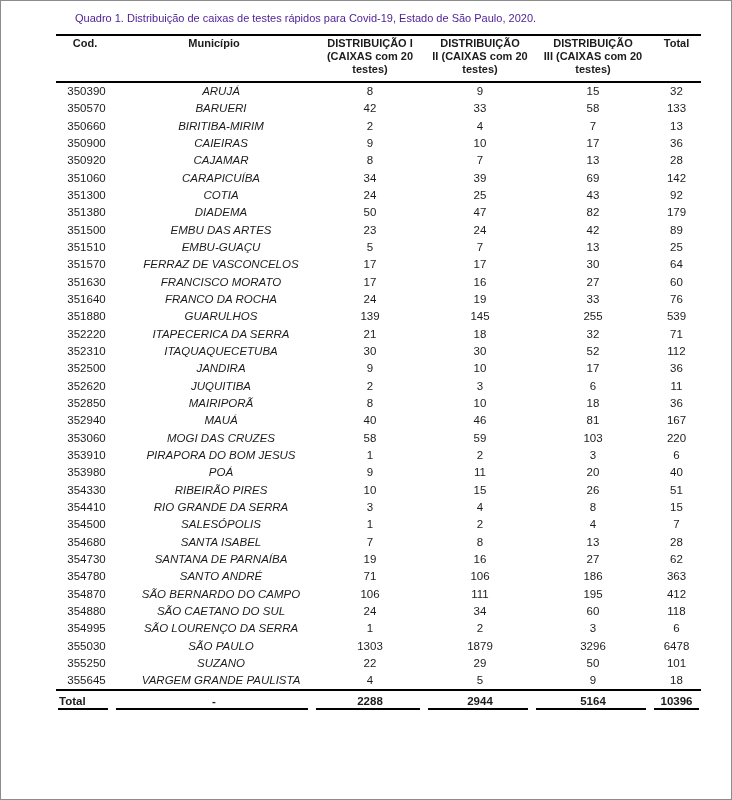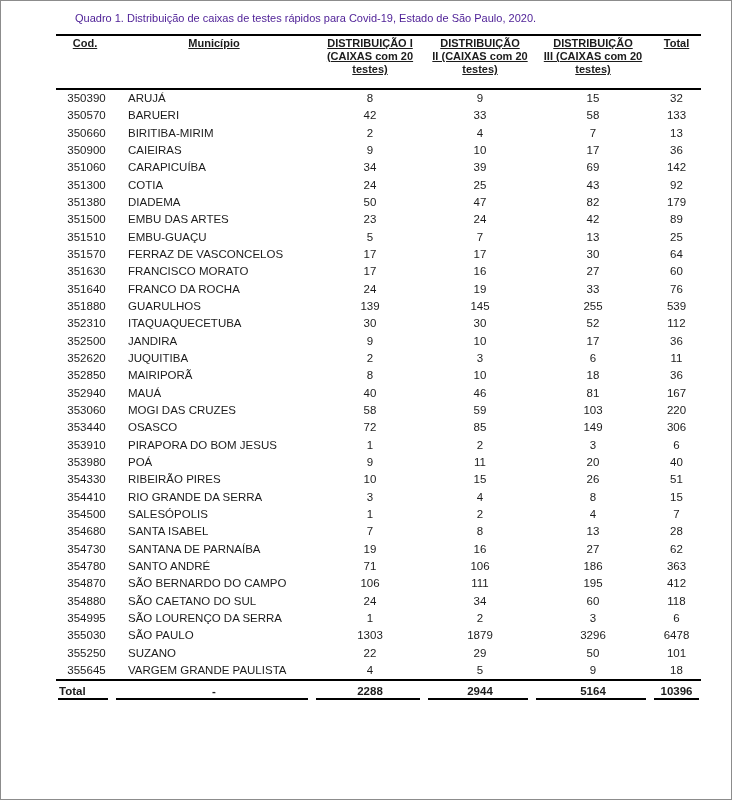--- a/index.html
+++ b/index.html
@@ -40,34 +40,33 @@
   col.c-tot   { width: 49px;  }
 
   thead th {
     border-top: 2px solid #000;
     border-bottom: 2px solid #000;
     font-size: 11px;
     font-weight: bold;
     line-height: 13px;
     text-align: center;
     vertical-align: top;
-    padding: 1px 0 12px 0;
+    padding: 1px 0 5px 0;
     white-space: pre-line;
-    text-decoration: underline;
   }
   tbody td {
     font-size: 11.5px;
     height: 17.33px;
     line-height: 17.33px;
     padding: 0;
     white-space: nowrap;
     overflow: hidden;
   }
   td.cod { text-align: center; padding-left: 3px; }
-  td.mun { text-align: left; padding-left: 14px; }
+  td.mun { text-align: center; padding-left: 14px; font-style: italic; }
   td.num { text-align: center; }
 
   tfoot td {
     position: relative;
     font-size: 11.5px;
     font-weight: bold;
     height: 19px;
     line-height: 18px;
     padding: 0;
     border-top: 2px solid #000;
@@ -144,20 +143,28 @@
         </tr>
         <tr>
           <td class="cod">350900</td>
           <td class="mun">CAIEIRAS</td>
           <td class="num">9</td>
           <td class="num">10</td>
           <td class="num">17</td>
           <td class="num">36</td>
         </tr>
         <tr>
+          <td class="cod">350920</td>
+          <td class="mun">CAJAMAR</td>
+          <td class="num">8</td>
+          <td class="num">7</td>
+          <td class="num">13</td>
+          <td class="num">28</td>
+        </tr>
+        <tr>
           <td class="cod">351060</td>
           <td class="mun">CARAPICUÍBA</td>
           <td class="num">34</td>
           <td class="num">39</td>
           <td class="num">69</td>
           <td class="num">142</td>
         </tr>
         <tr>
           <td class="cod">351300</td>
           <td class="mun">COTIA</td>
@@ -216,20 +223,28 @@
         </tr>
         <tr>
           <td class="cod">351880</td>
           <td class="mun">GUARULHOS</td>
           <td class="num">139</td>
           <td class="num">145</td>
           <td class="num">255</td>
           <td class="num">539</td>
         </tr>
         <tr>
+          <td class="cod">352220</td>
+          <td class="mun">ITAPECERICA DA SERRA</td>
+          <td class="num">21</td>
+          <td class="num">18</td>
+          <td class="num">32</td>
+          <td class="num">71</td>
+        </tr>
+        <tr>
           <td class="cod">352310</td>
           <td class="mun">ITAQUAQUECETUBA</td>
           <td class="num">30</td>
           <td class="num">30</td>
           <td class="num">52</td>
           <td class="num">112</td>
         </tr>
         <tr>
           <td class="cod">352500</td>
           <td class="mun">JANDIRA</td>
@@ -262,28 +277,20 @@
           <td class="num">81</td>
           <td class="num">167</td>
         </tr>
         <tr>
           <td class="cod">353060</td>
           <td class="mun">MOGI DAS CRUZES</td>
           <td class="num">58</td>
           <td class="num">59</td>
           <td class="num">103</td>
           <td class="num">220</td>
-        </tr>
-        <tr>
-          <td class="cod">353440</td>
-          <td class="mun">OSASCO</td>
-          <td class="num">72</td>
-          <td class="num">85</td>
-          <td class="num">149</td>
-          <td class="num">306</td>
         </tr>
         <tr>
           <td class="cod">353910</td>
           <td class="mun">PIRAPORA DO BOM JESUS</td>
           <td class="num">1</td>
           <td class="num">2</td>
           <td class="num">3</td>
           <td class="num">6</td>
         </tr>
         <tr>

